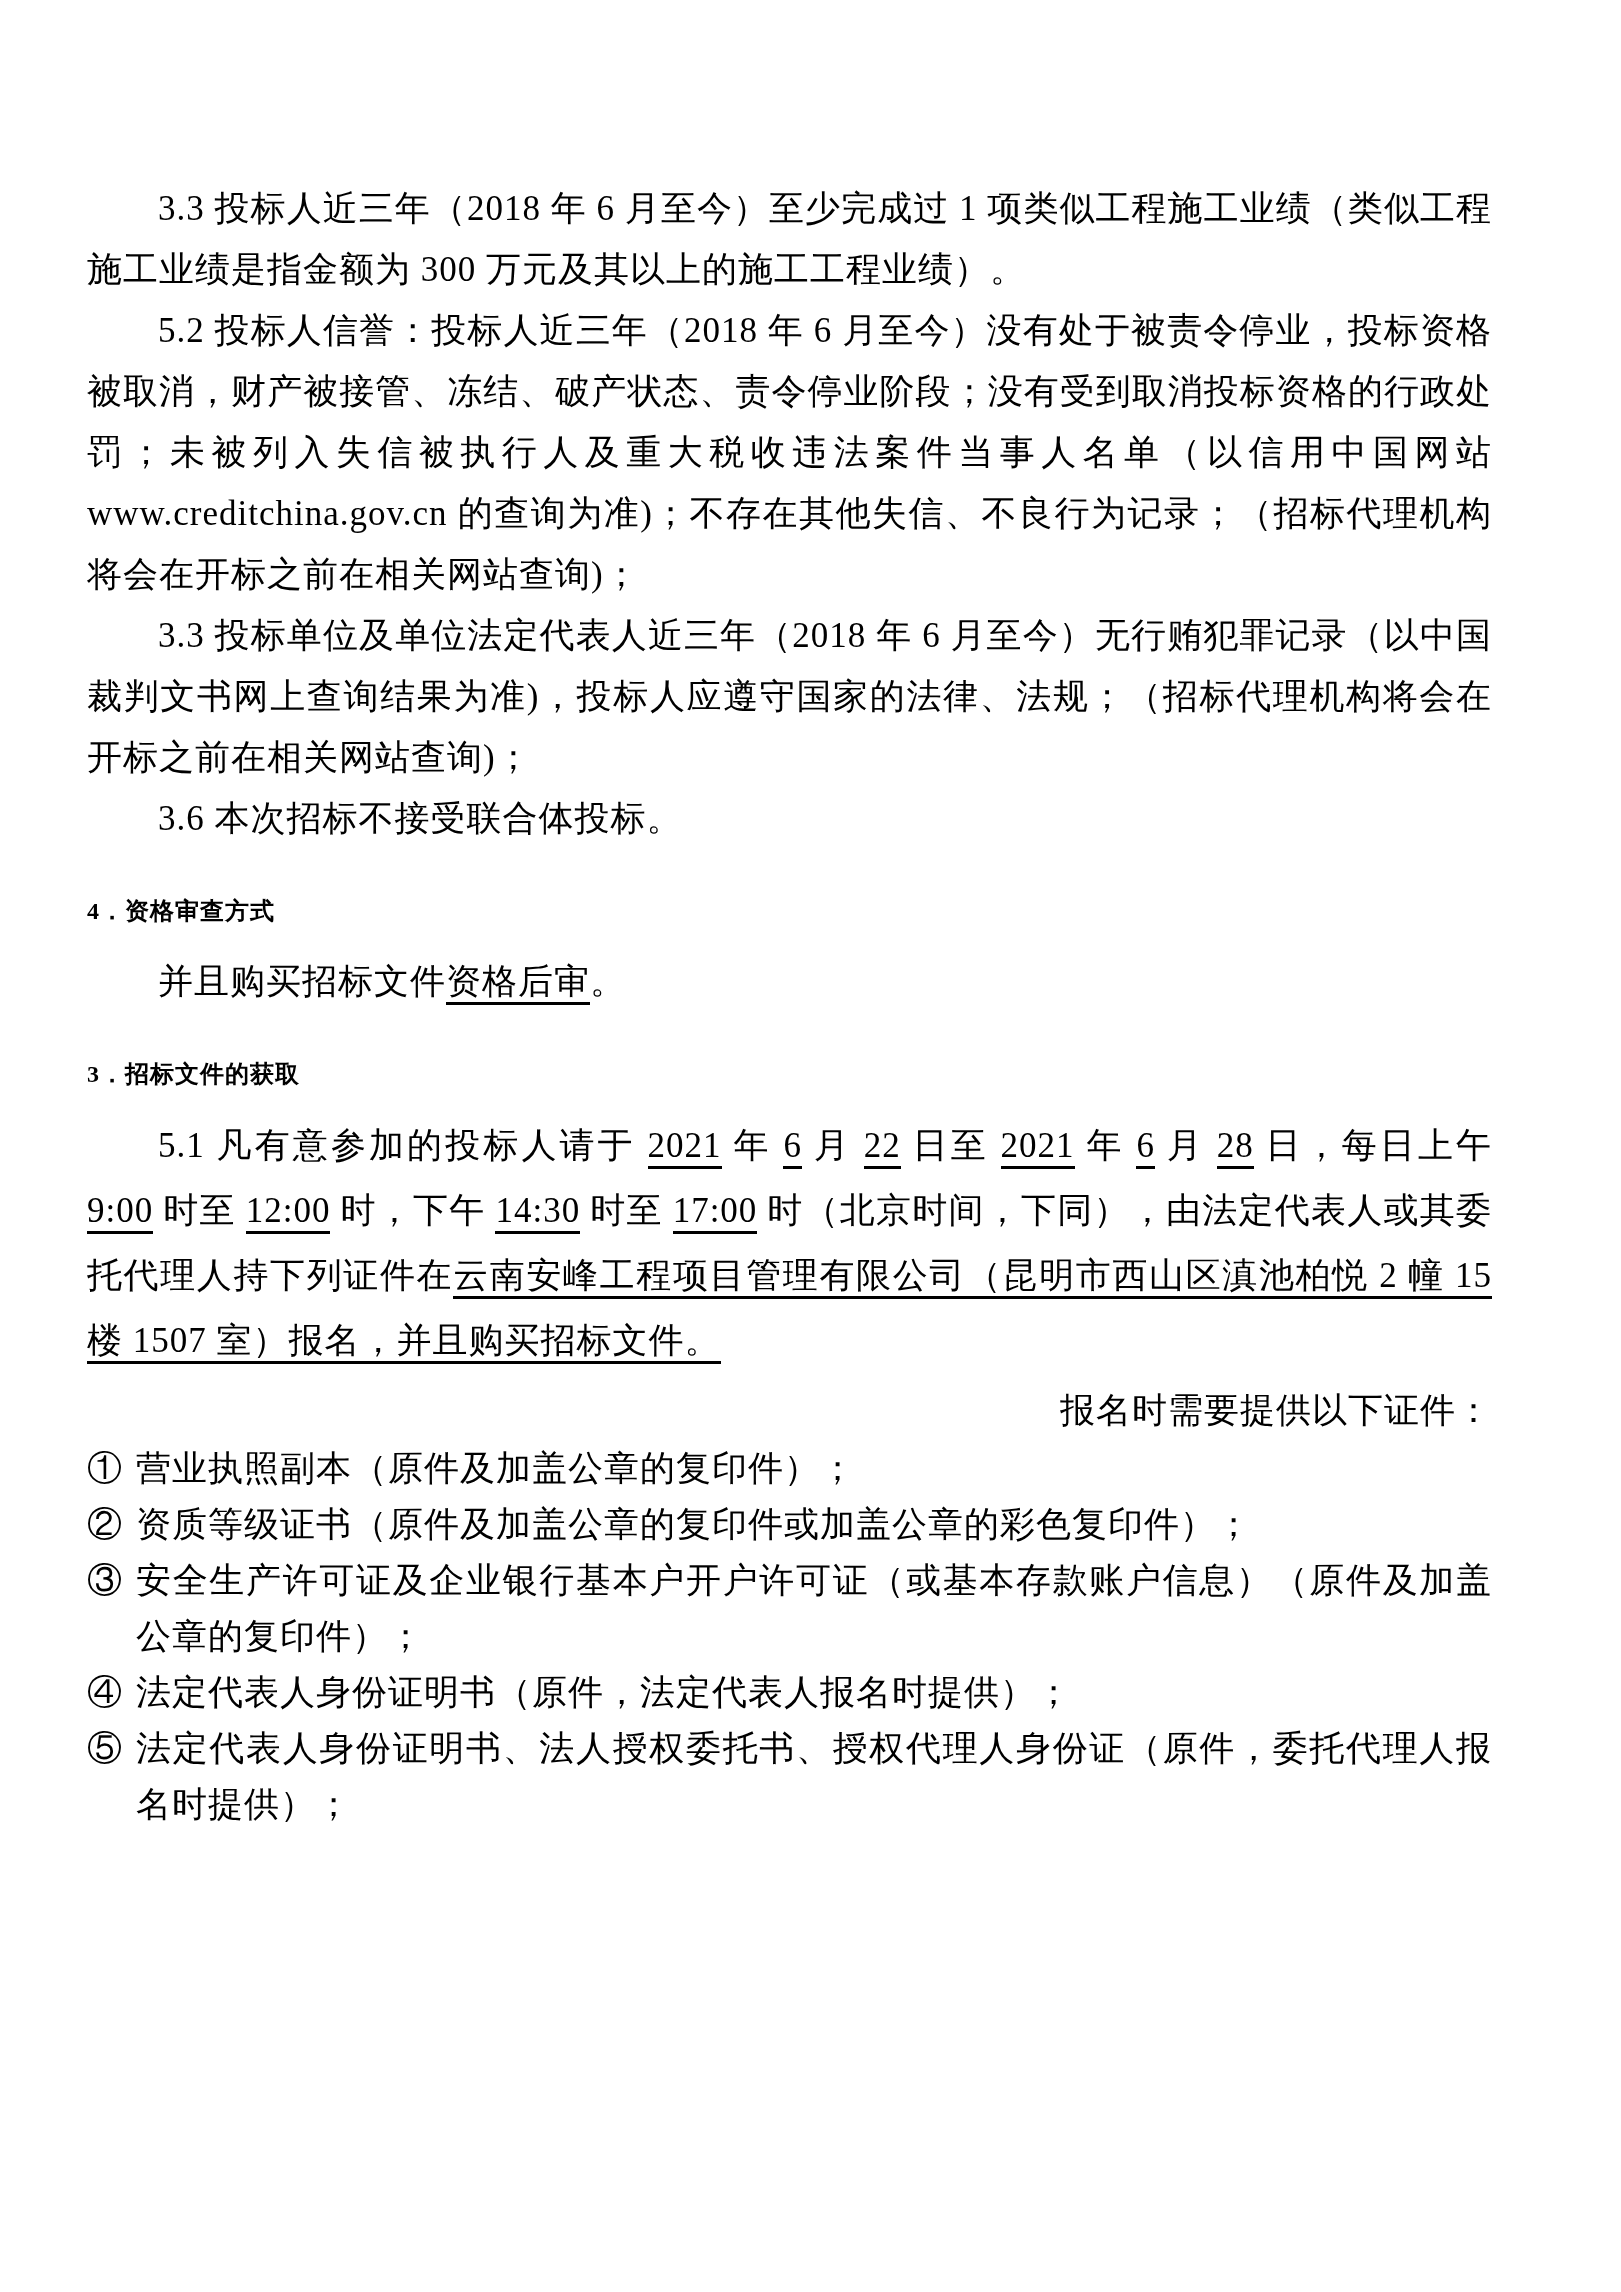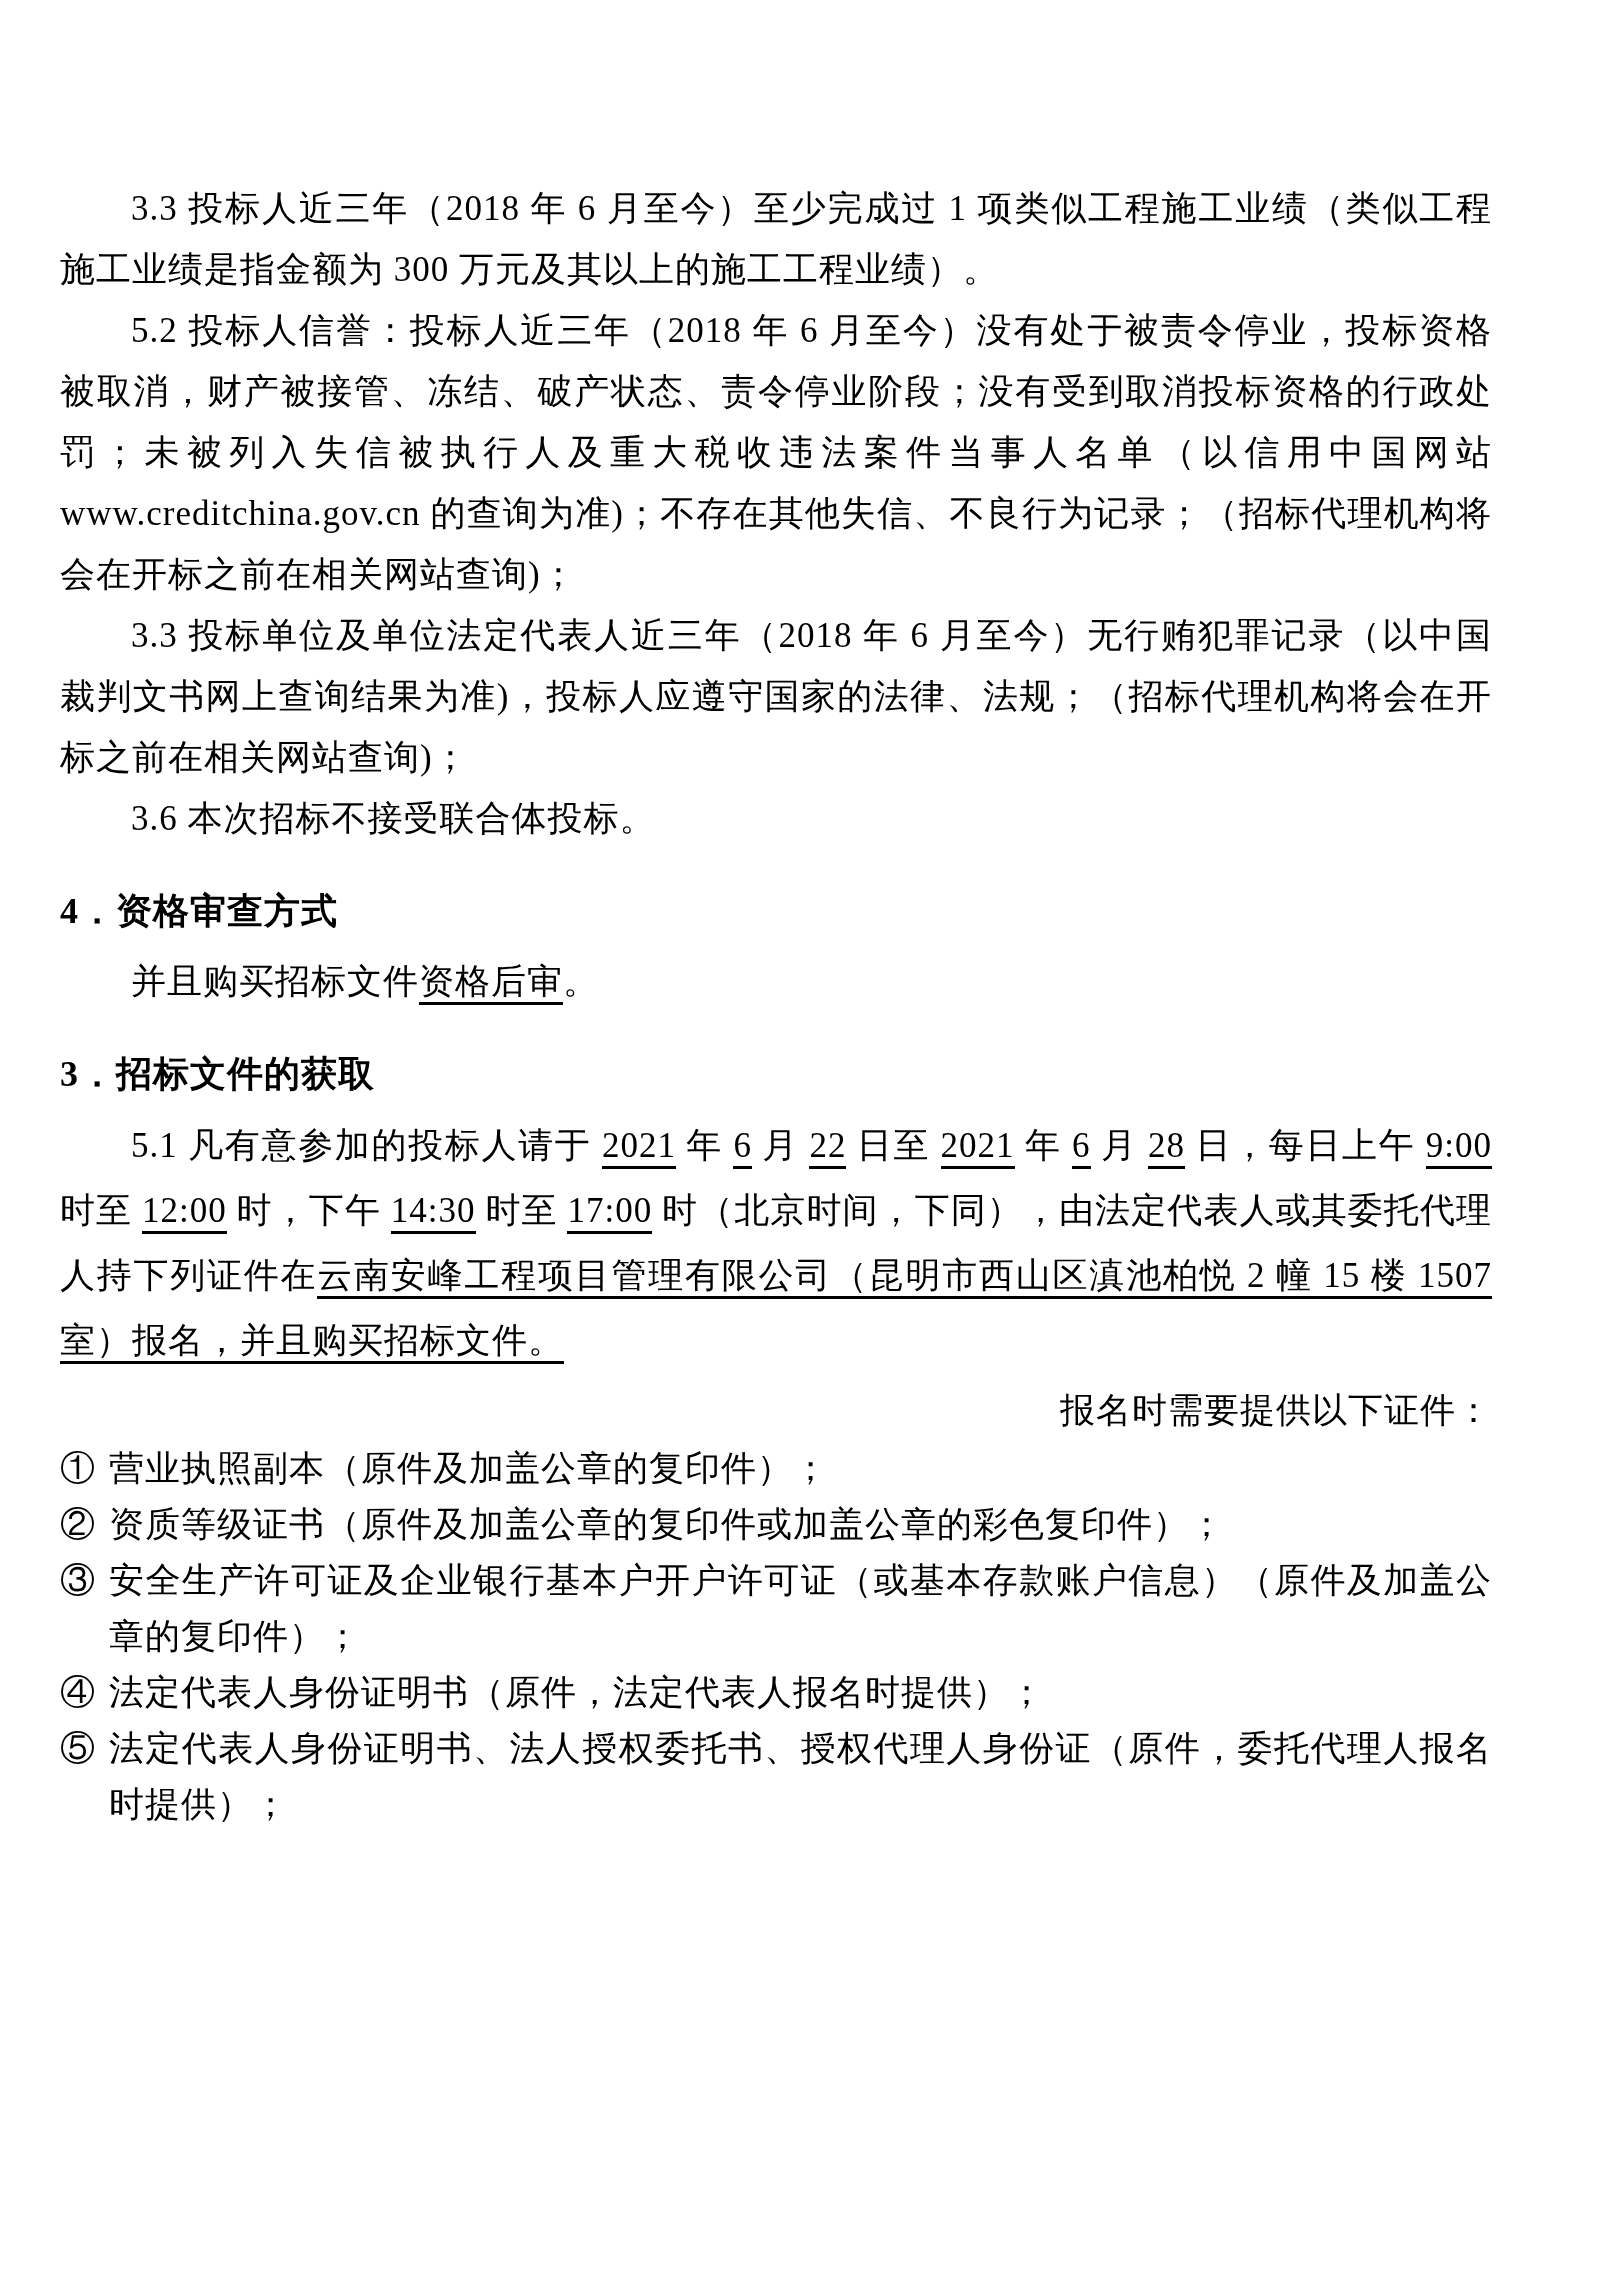--- a/index.html
+++ b/index.html
@@ -7,36 +7,36 @@
     padding: 0;
     background: #ffffff;
   }
   .page {
     position: relative;
     width: 1621px;
     height: 2293px;
     margin: 0 auto;
     background: #ffffff;
     box-sizing: border-box;
-    padding: 178px 129px 0 60px;
+    padding: 178px 129px 0 87px;
     font-family: "Liberation Serif", "DejaVu Serif", serif;
     font-size: 35px;
     color: #000000;
     overflow: hidden;
   }
   p { margin: 0; }
   .body-par {
     line-height: 61px;
     text-align: justify;
     text-indent: 71px;
     letter-spacing: 1px;
   }
   .heading {
     font-weight: bold;
-    font-size: 36px;
+    font-size: 24px;
     line-height: 47px;
     margin: 39px 0 15.7px 0;
     letter-spacing: 1px;
   }
   .p51 {
     line-height: 65px;
   }
   .flush {
     text-indent: 0;
     text-align: right;

